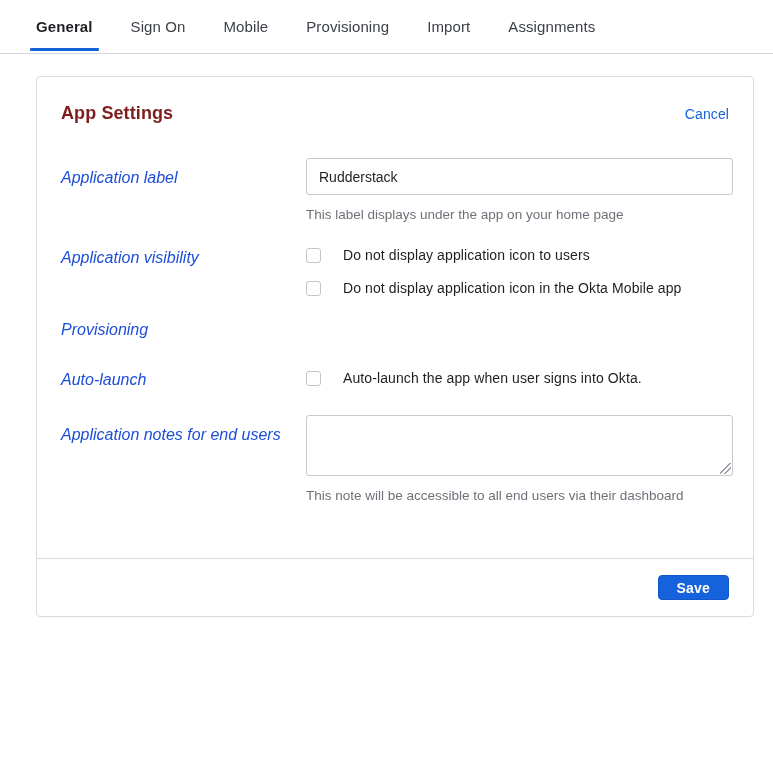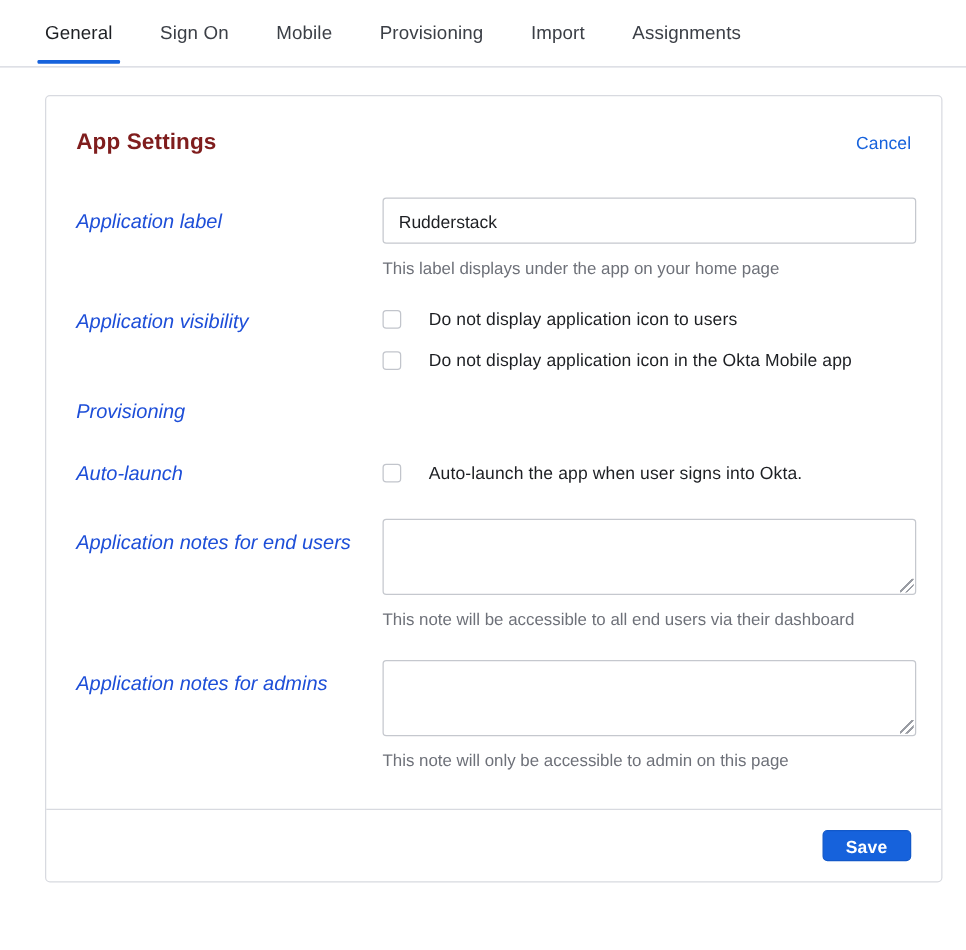--- a/index.html
+++ b/index.html
@@ -37,21 +37,21 @@
     margin-right: 38px;
     font-size: 15px;
     color: #3b3f46;
     letter-spacing: 0.1px;
     cursor: pointer;
     white-space: nowrap;
     z-index: 2;
   }
   .tab.active {
     color: #1d1f23;
-    font-weight: normal;
+    font-weight: bold;
   }
   .tab.active::after {
     content: "";
     position: absolute;
     left: -6px;
     right: -6px;
     bottom: 0;
     height: 3px;
     background: #1662dc;
     border-radius: 1px;
@@ -308,30 +308,20 @@
         <div class="row-label">Application notes for end users</div>
         <div class="row-field">
           <div class="textarea-wrap">
             <textarea class="textarea" style=""></textarea>
             <span class="resize-grip"></span>
           </div>
           <div class="helper">This note will be accessible to all end users via their dashboard</div>
         </div>
       </div>
 
-      <div class="row r-admins">
-        <div class="row-label">Application notes for admins</div>
-        <div class="row-field">
-          <div class="textarea-wrap">
-            <textarea class="textarea" style=""></textarea>
-            <span class="resize-grip"></span>
-          </div>
-          <div class="helper">This note will only be accessible to admin on this page</div>
-        </div>
-      </div>
 
     </div>
 
     <div class="card-foot">
       <button class="save-btn">Save</button>
     </div>
 
   </div>
 </div>
 

